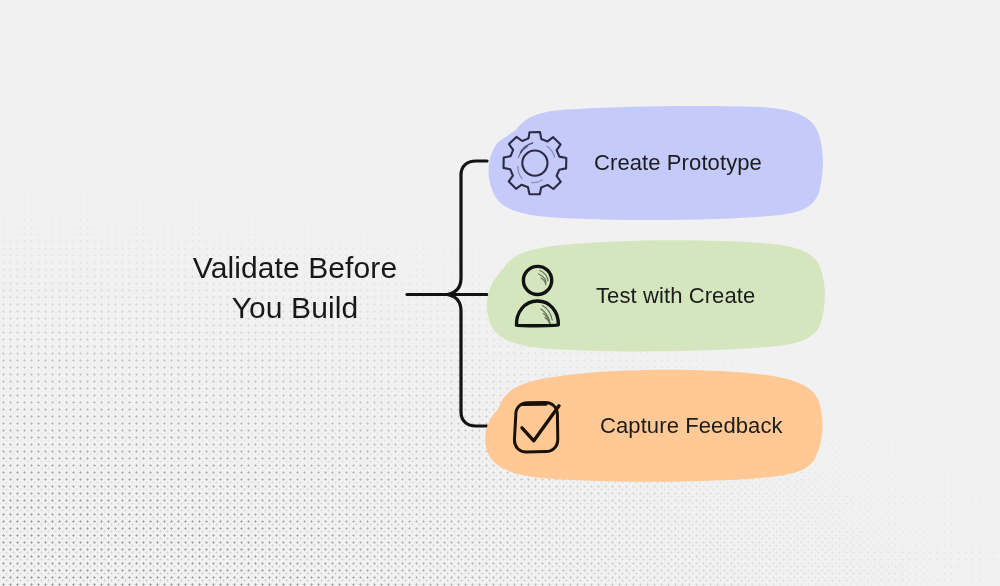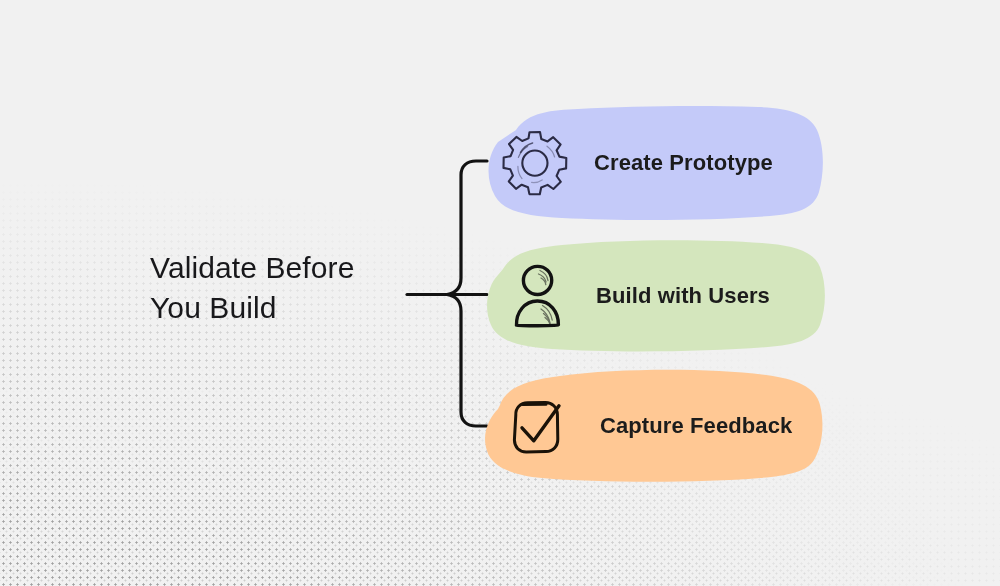--- a/index.html
+++ b/index.html
@@ -49,21 +49,21 @@
     mask-image: radial-gradient(125% 80% at 30% 118%, rgba(0,0,0,1) 0%, rgba(0,0,0,0.6) 35%, rgba(0,0,0,0.15) 62%, rgba(0,0,0,0) 80%);
     opacity: 0.8;
   }
 
   
   #root-node {
     position: absolute;
     left: 150px;
     top: 248px;
     width: 290px;
-    text-align: left;
+    text-align: center;
   }
   #root-label {
     display: block;
     color: #18181b;
     font-size: 30px;
     line-height: 40px;
     letter-spacing: 0.1px;
     font-weight: 400;
     white-space: pre-line;
   }
@@ -88,21 +88,20 @@
     position: absolute;
     left: 0;
     top: 0;
   }
   .branch-inner {
     position: relative;
     display: flex;
     align-items: center;
     height: 100%;
     width: 100%;
-    font-weight: bold;
   }
   .branch-icon {
     position: relative;
     flex: 0 0 auto;
     display: flex;
     align-items: center;
     justify-content: center;
   }
   .branch-label {
     position: relative;
@@ -199,21 +198,21 @@
               <path d="M34.5 15.0 C 38.5 16.5 41.2 19.5 42.0 23.0"></path>
               <path d="M37.0 19.0 C 39.8 20.6 41.5 23.0 41.8 25.6"></path>
               <path d="M38.5 46.5 C 43.5 49.5 47.2 55.0 48.2 61.0"></path>
               <path d="M37.0 50.0 C 41.6 53.0 44.8 58.0 45.8 63.4"></path>
               <path d="M39.5 54.5 C 43.0 57.2 45.2 61.0 46.0 64.5"></path>
               <path d="M41.0 58.5 C 43.8 60.5 45.6 63.0 46.4 65.6"></path>
             </g>
           </g>
         </svg>
       </span>
-      <span class="branch-label">Build with Users</span>
+      <span class="branch-label">Test with Create</span>
     </div>
   </div>
 
   <div class="branch" id="branch-2">
     <svg class="blob-svg" width="360" height="125" viewBox="0 0 360 125" xmlns="http://www.w3.org/2000/svg">
       <path d="M 30 42 C 36 24 58 17 90 13 C 150 5 240 5 296 12 C 326 16 346 24 350 42
                C 355 62 352 84 344 97 C 337 109 316 113 290 115 C 230 120 130 120 72 115
                C 42 112 22 104 17 88 C 11 70 20 54 28 46 Z" fill="#ffc894"></path>
     </svg>
     <div class="branch-inner">

